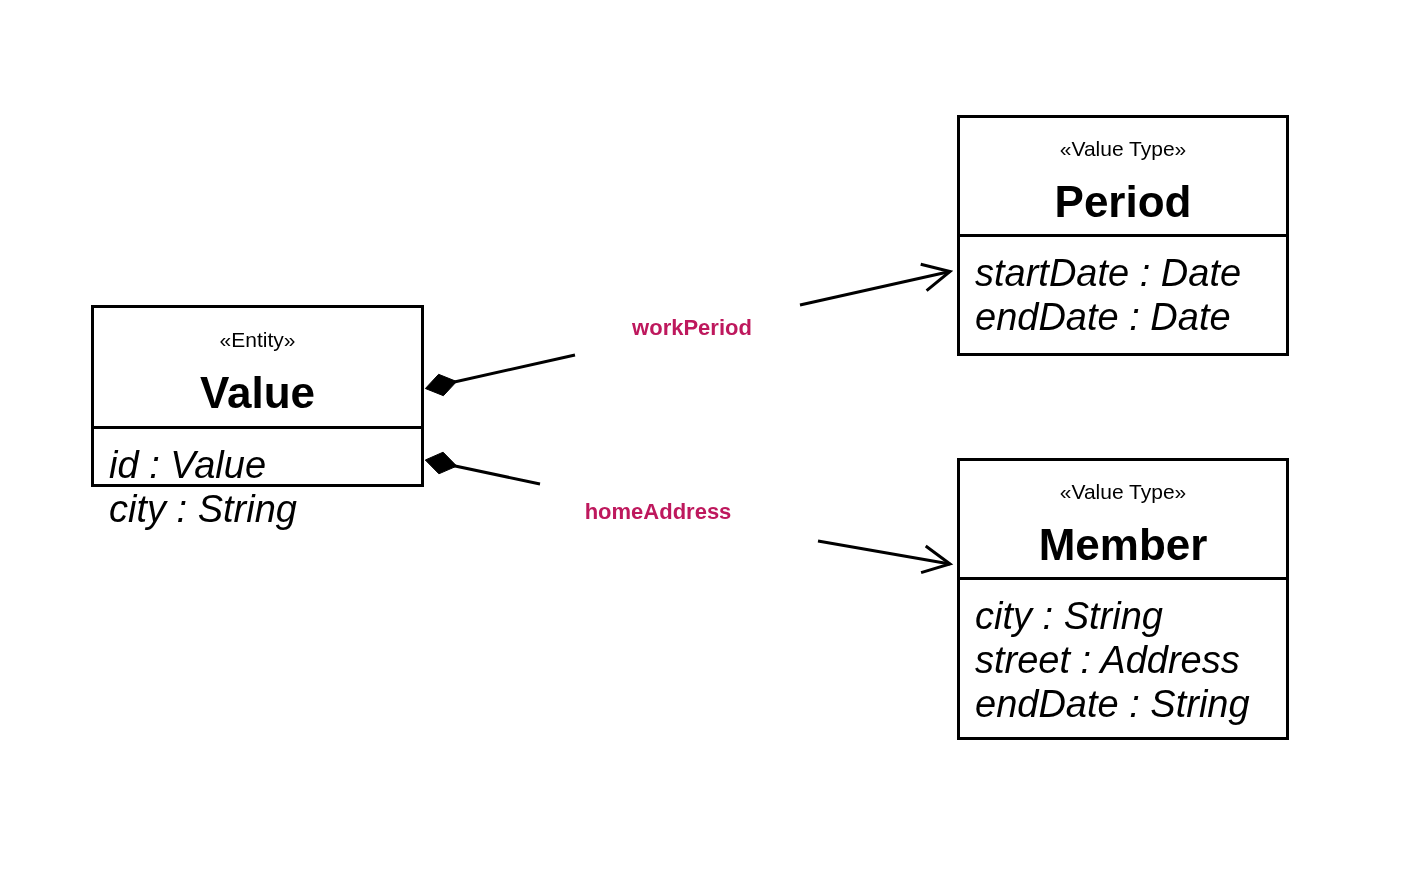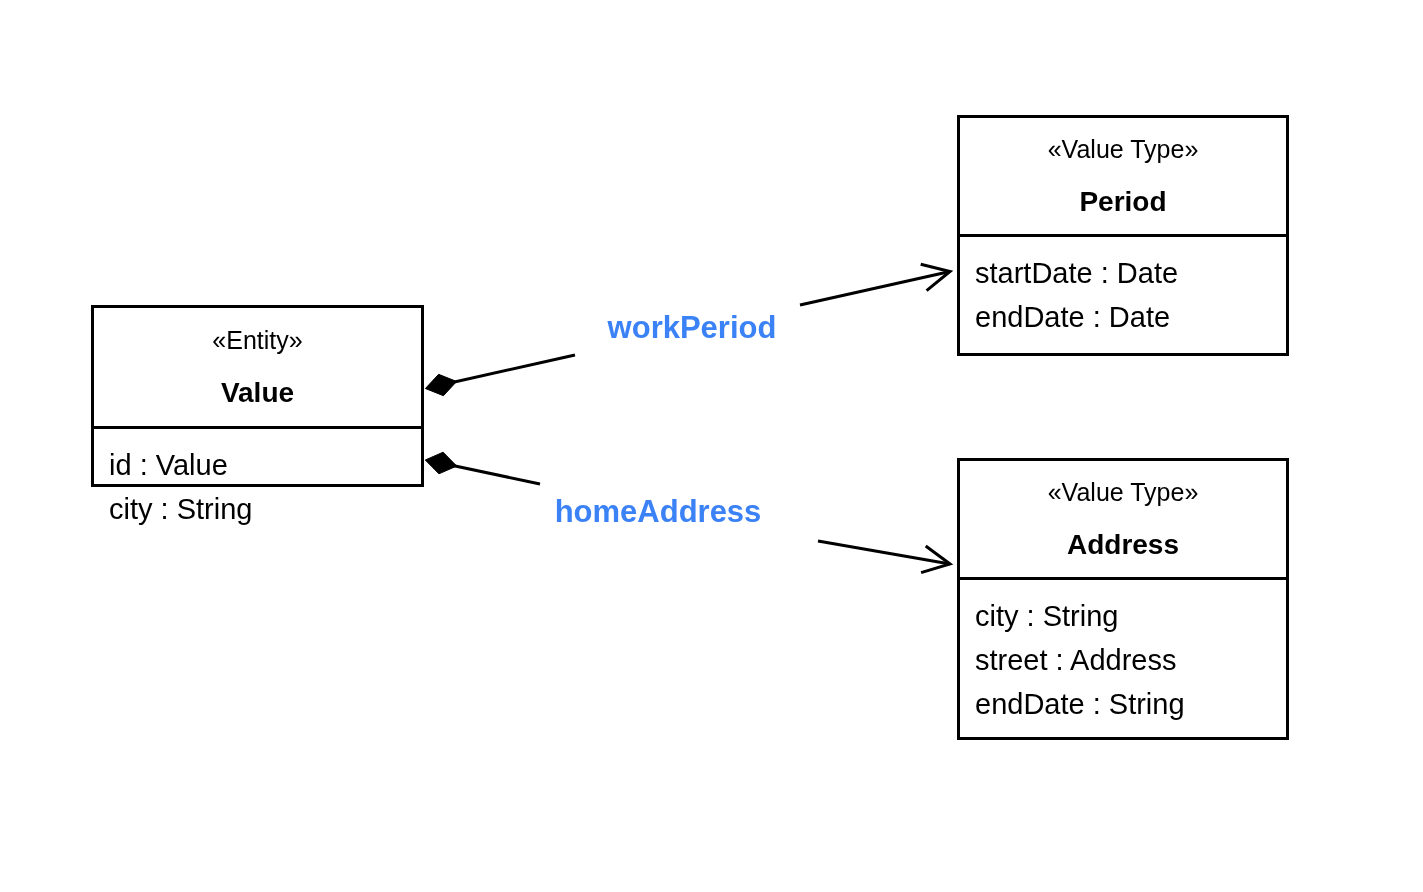--- a/index.html
+++ b/index.html
@@ -24,48 +24,49 @@
   }
   .uml-head {
     box-sizing: border-box;
     display: flex;
     flex-direction: column;
     align-items: center;
     justify-content: center;
     padding-top: 4px;
   }
   .uml-stereotype {
-    font-size: 25px;
+    font-size: 21px;
     line-height: 34px;
     font-weight: 400;
     white-space: nowrap;
   }
   .uml-classname {
-    font-size: 28px;
+    font-size: 44px;
     line-height: 44px;
     font-weight: 700;
     white-space: nowrap;
     margin-top: 14px;
   }
   .uml-attrs {
     box-sizing: border-box;
     border-top: 3px solid #000000;
     padding: 14px 0 0 15px;
   }
   .uml-attr {
-    font-size: 29px;
+    font-size: 38px;
     line-height: 44px;
     white-space: nowrap;
+    font-style: italic;
   }
   .rel-label {
     position: absolute;
     transform: translate(-50%, -50%);
-    font-size: 31px;
+    font-size: 22px;
     font-weight: 700;
-    color: #3b82f6;
+    color: #be185d;
     white-space: nowrap;
     background: #ffffff;
     padding: 0 4px;
   }
   #edges {
     position: absolute;
     left: 0;
     top: 0;
     pointer-events: none;
   }
@@ -113,21 +114,21 @@
     </div>
     <div class="uml-attrs">
       <div class="uml-attr">startDate : Date</div>
       <div class="uml-attr">endDate : Date</div>
     </div>
   </div>
 
   <div class="uml-class" style="left:957px; top:458px; width:332px; height:282px;">
     <div class="uml-head" style="height:116px;">
       <div class="uml-stereotype">«Value Type»</div>
-      <div class="uml-classname">Address</div>
+      <div class="uml-classname">Member</div>
     </div>
     <div class="uml-attrs">
       <div class="uml-attr">city : String</div>
       <div class="uml-attr">street : Address</div>
       <div class="uml-attr">endDate : String</div>
     </div>
   </div>
 
   <div class="rel-label" style="left:692px; top:328px;">workPeriod</div>
 

